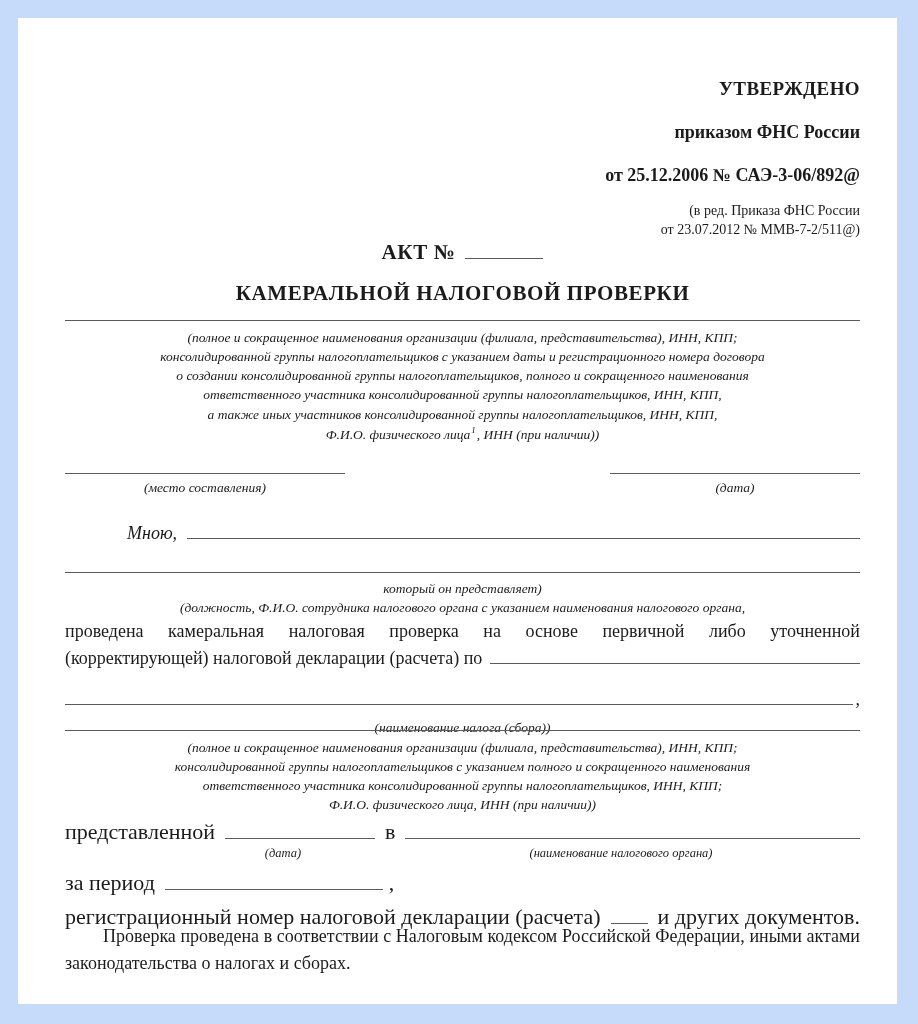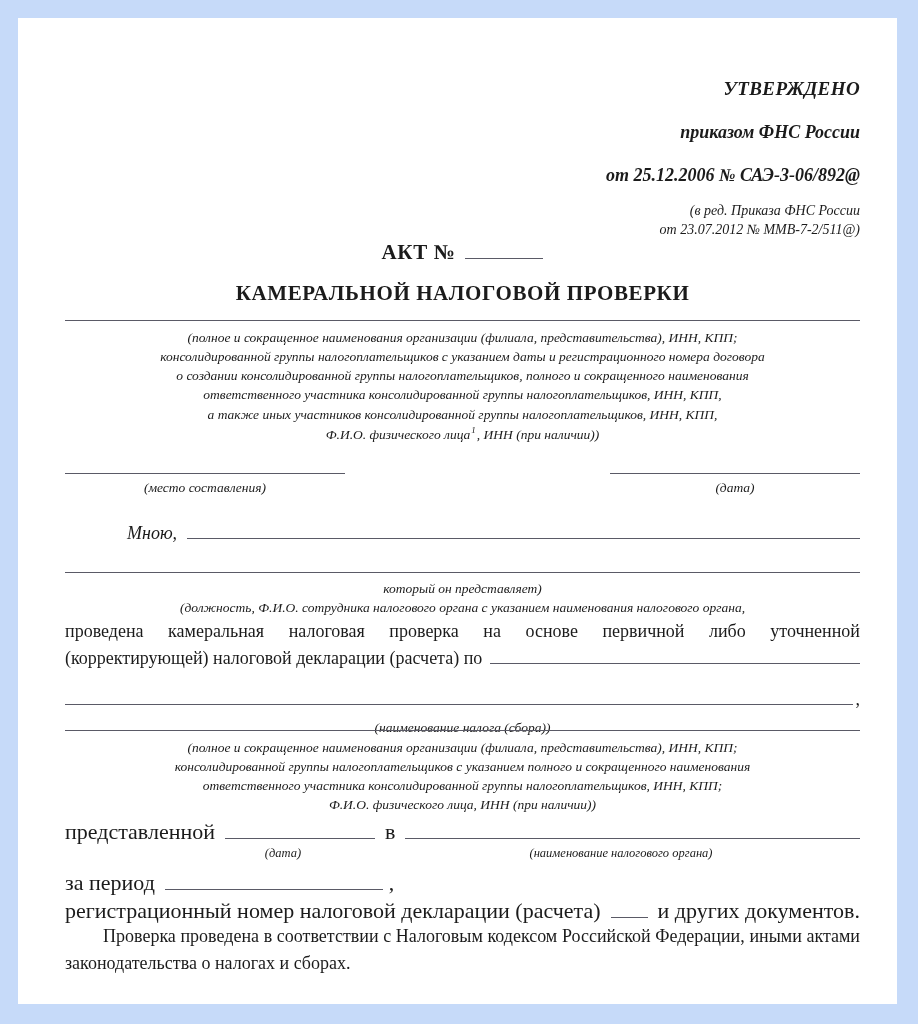--- a/index.html
+++ b/index.html
@@ -56,21 +56,20 @@
     color: #1b1b1b;
   }
 
   
   #approval-header {
     position: absolute;
     right: 0;
     top: 58px;
     width: 420px;
     text-align: right;
-    font-style: italic;
   }
   #approval-header .line1 {
     font-weight: bold;
     font-size: 19px;
     letter-spacing: 0.4px;
     line-height: 1.35;
   }
   #approval-header .line2,
   #approval-header .line3 {
     font-weight: bold;
@@ -227,21 +226,21 @@
     margin-left: 24px;
   }
   #submitted-block .srow2 { margin-top: 8px; }
   #submitted-block .r-period {
     display: inline-block;
     width: 218px;
     border-bottom: 1.4px solid #5a5a66;
     height: 0.9em;
     margin: 0 6px 0 10px;
   }
-  #submitted-block .srow3 { margin-top: 2px; }
+  #submitted-block .srow3 { margin-top: 8px; }
   #submitted-block .r-regnum {
     display: inline-block;
     width: 122px;
     border-bottom: 1.4px solid #5a5a66;
     height: 0.9em;
     margin: 0 10px;
   }
 
   
   #compliance-paragraph p {

